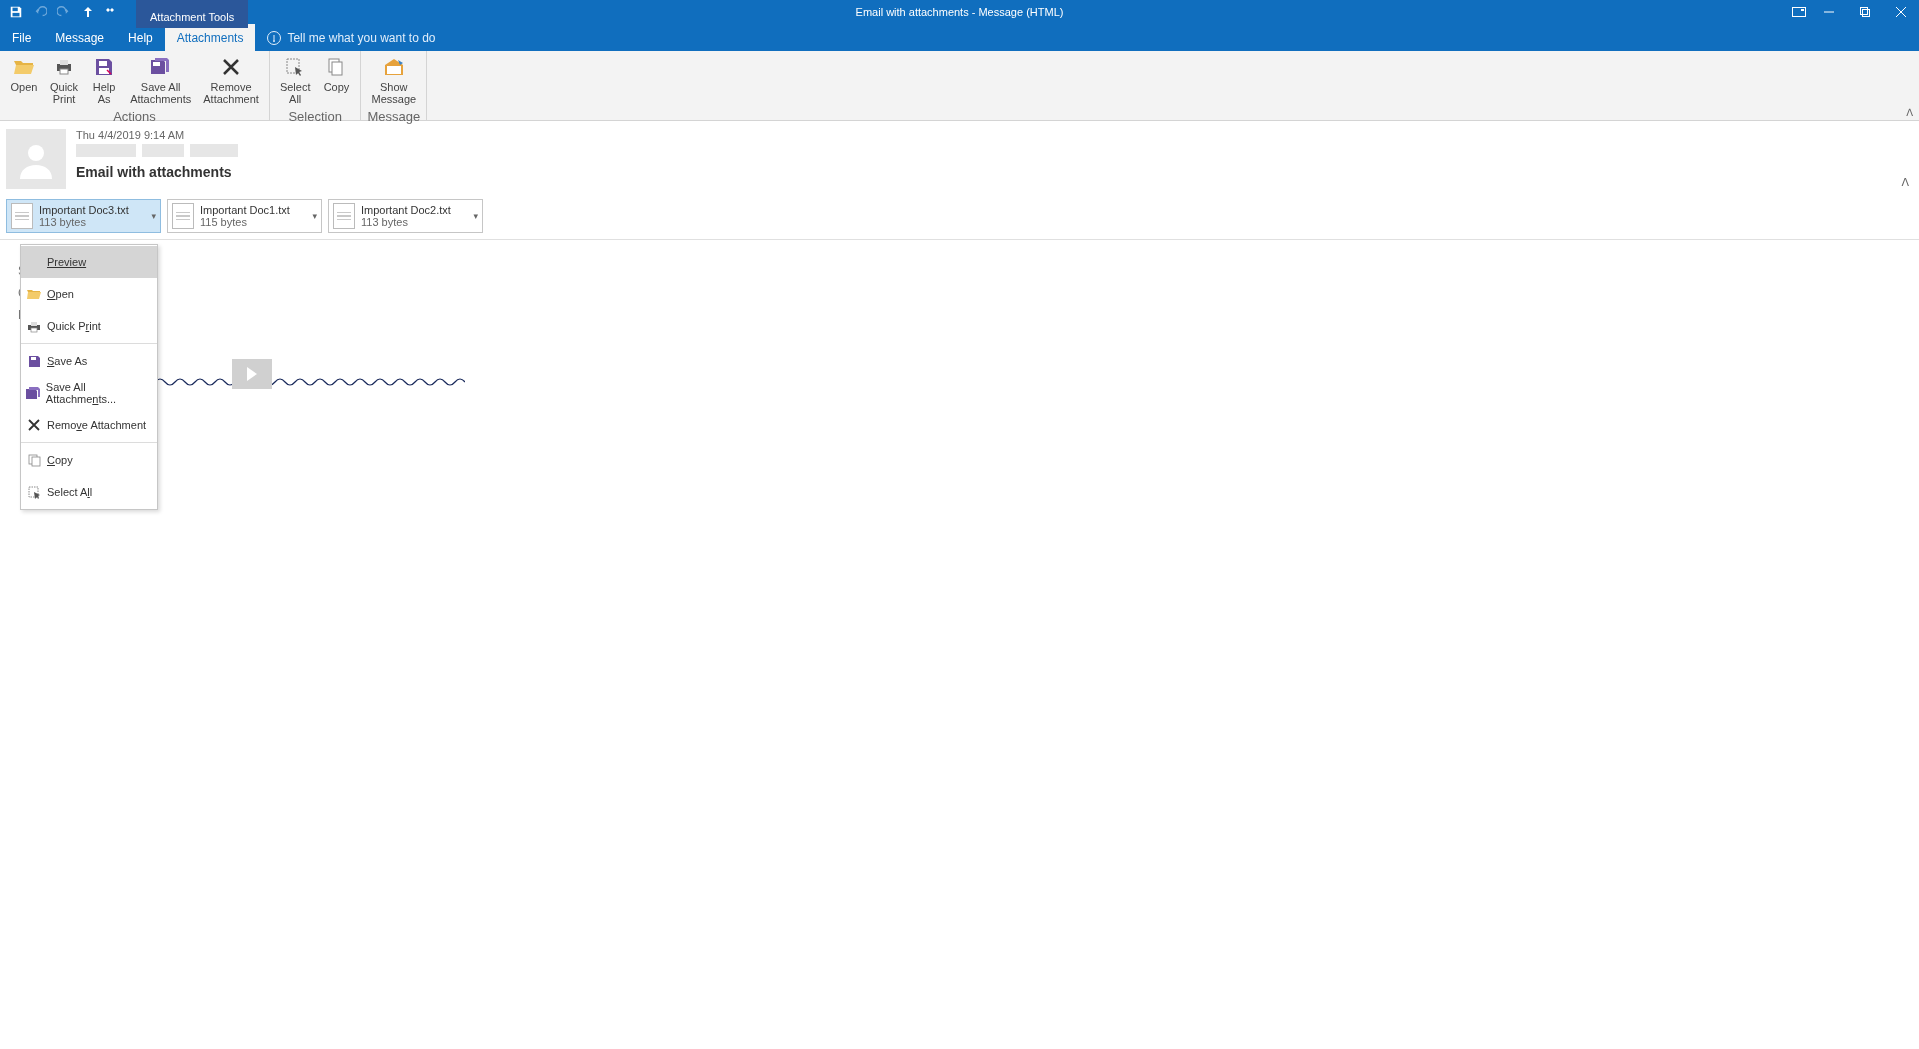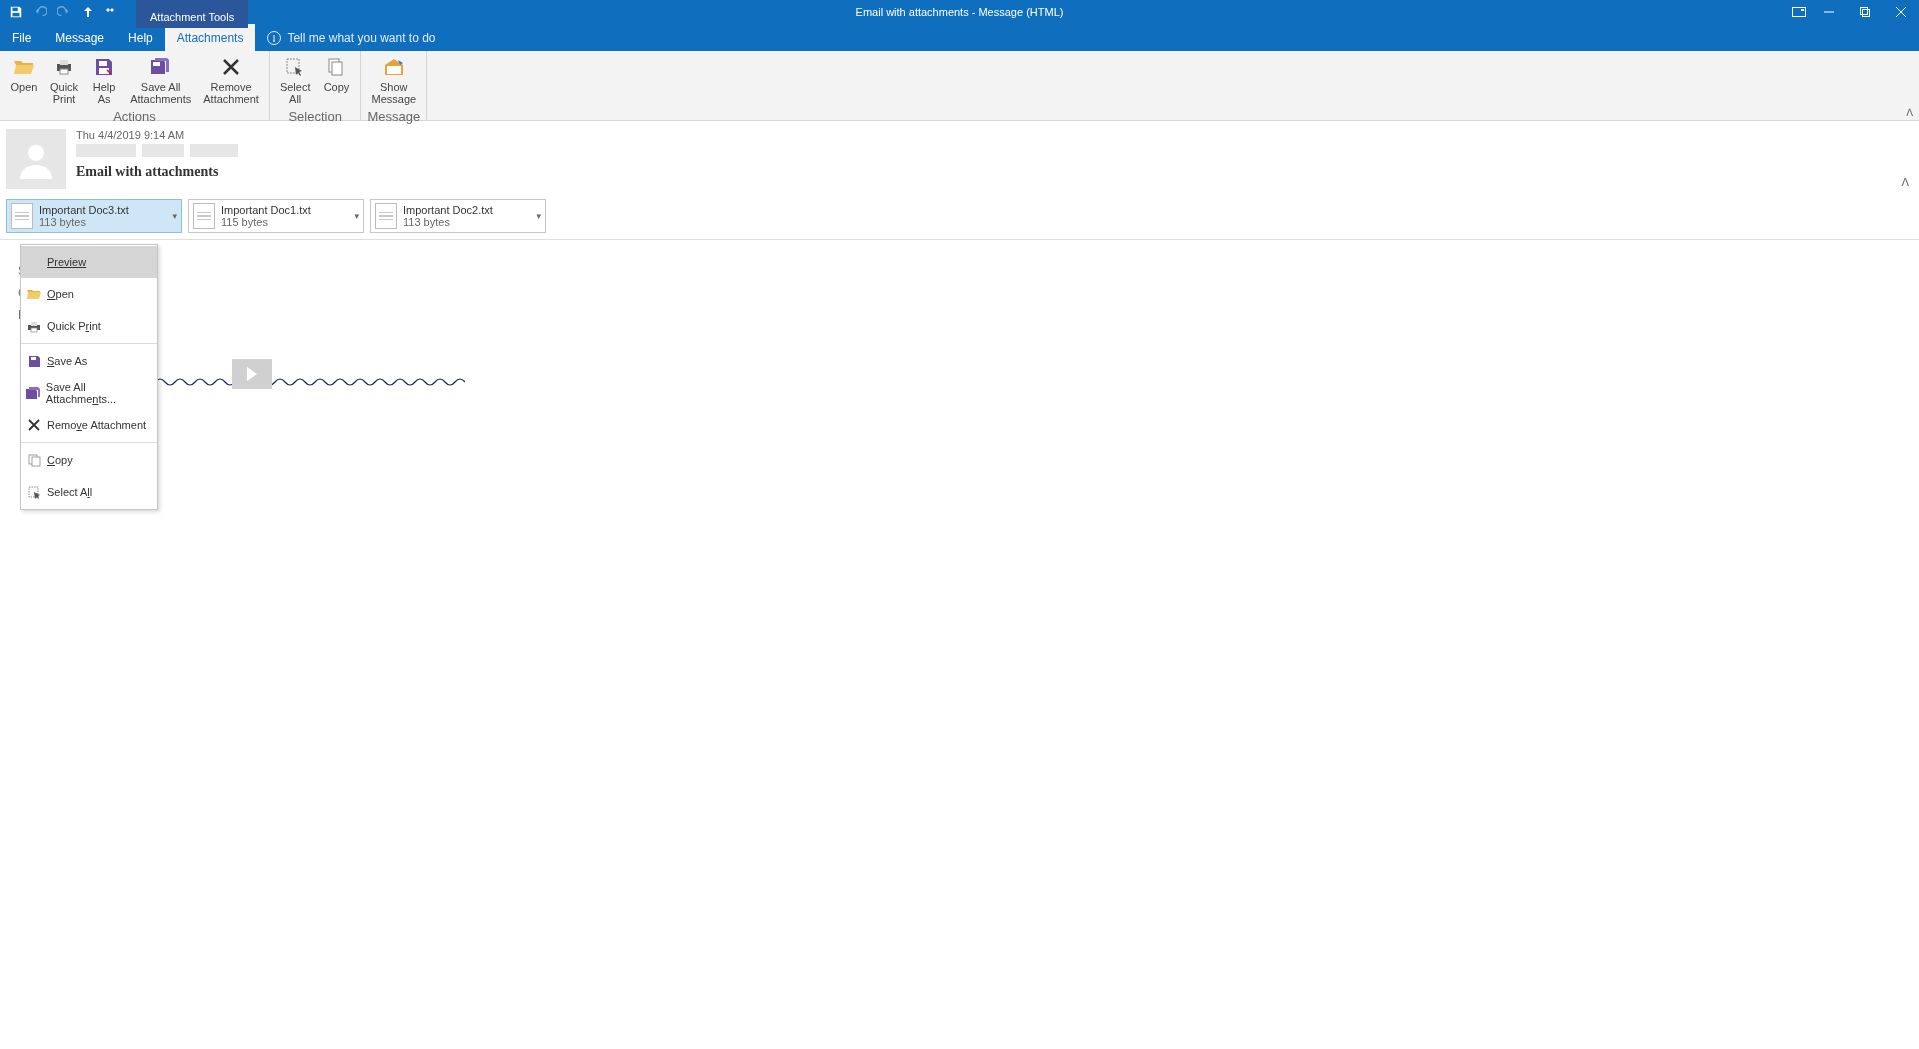--- a/index.html
+++ b/index.html
@@ -37,29 +37,29 @@
 
 
 .msg-header { padding: 8px 0 4px 6px; border-bottom: none; position: relative; }
 .hdr-row { display: flex; }
 .avatar { width: 60px; height: 60px; background: #e6e6e6; display:flex; align-items:center; justify-content:center; margin-right: 10px; }
 .avatar svg { width: 40px; height: 40px; fill: #fff; }
 .hdr-text { flex: 1; }
 .date { font-size: 11px; color: #666; }
 .from-line { margin-top: 3px; height: 14px; display:flex; gap:6px; }
 .from-chip { background:#e6e6e6; height:13px; }
-.subject { font-weight: 600; font-size: 14px; color: #333; margin-top: 6px; font-family: Liberation Serif, serif; }
+.subject { font-weight: 600; font-size: 14px; color: #333; margin-top: 6px; }
 .to-row { display: flex; align-items: center; font-size: 11px; color: #666; margin-top: 8px; padding-left: 0; }
 .to-label { width: 66px; text-align: center; color:#888; }
 .to-chip { width: 80px; height: 12px; background: #e6e6e6; }
 .caret-up { position: absolute; right: 10px; bottom: 4px; font-size: 11px; color: #666; }
 
 
 .attach-strip { display: flex; gap: 6px; padding: 6px 6px; border-bottom: 1px solid #e0e0e0; }
-.attach-card { width: 176px; height: 34px; border: 1px solid #c6c6c6; display: flex; align-items: center; padding: 0 4px; position: relative; background: #fff; }
+.attach-card { width: 155px; height: 34px; border: 1px solid #c6c6c6; display: flex; align-items: center; padding: 0 4px; position: relative; background: #fff; }
 .attach-card.selected { background: #cfe6f7; border-color: #8fbde0; }
 .attach-ic { width: 22px; height: 26px; border: 1px solid #bbb; background: #fff; margin-right: 6px; display:flex; flex-direction:column; justify-content:center; gap:2px; padding:3px;}
 .attach-ic .l { height:1.5px; background:#c9c9c9;}
 .attach-info { display:flex; flex-direction:column; line-height:12px; font-size:11px; color:#333; }
 .attach-size { color:#666; font-size:11px; }
 .attach-dd { position: absolute; right: 2px; top: 50%; transform: translateY(-50%); font-size: 9px; color:#666; padding:2px; }
 
 
 .msg-body { position: relative; padding: 10px 18px; font-size: 12px; color:#777; }
 .body-line { margin: 4px 0; }

